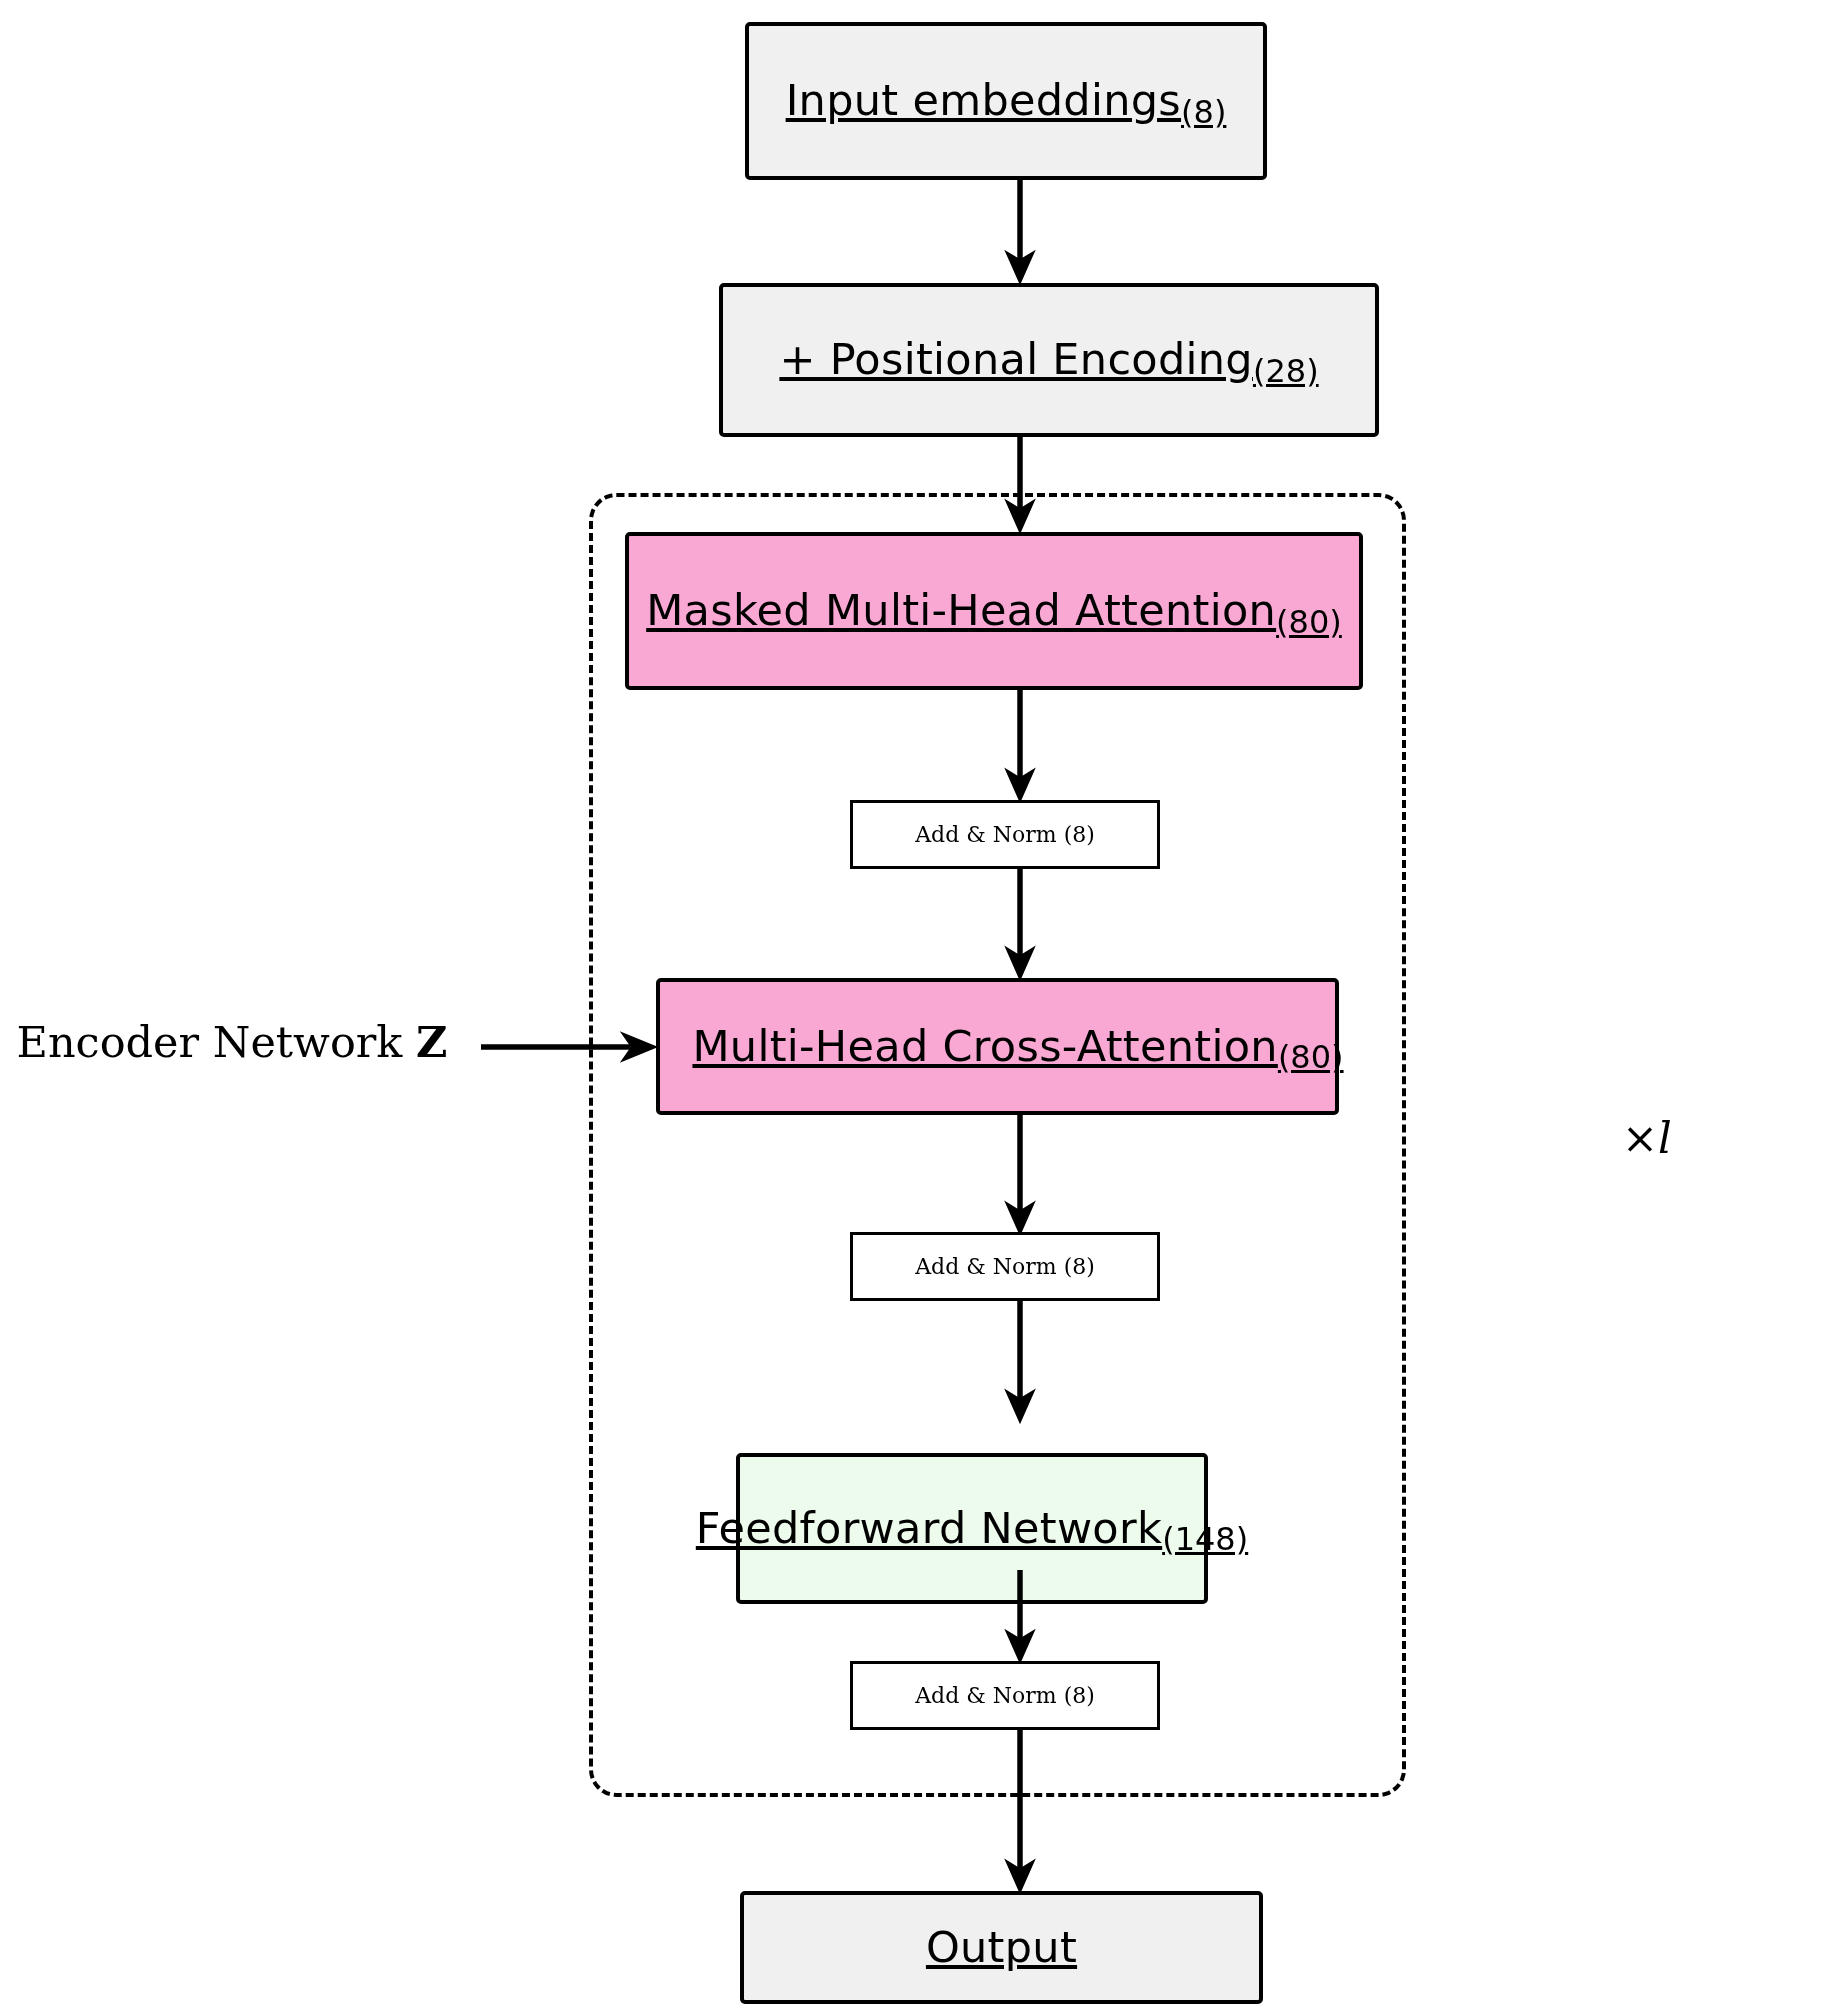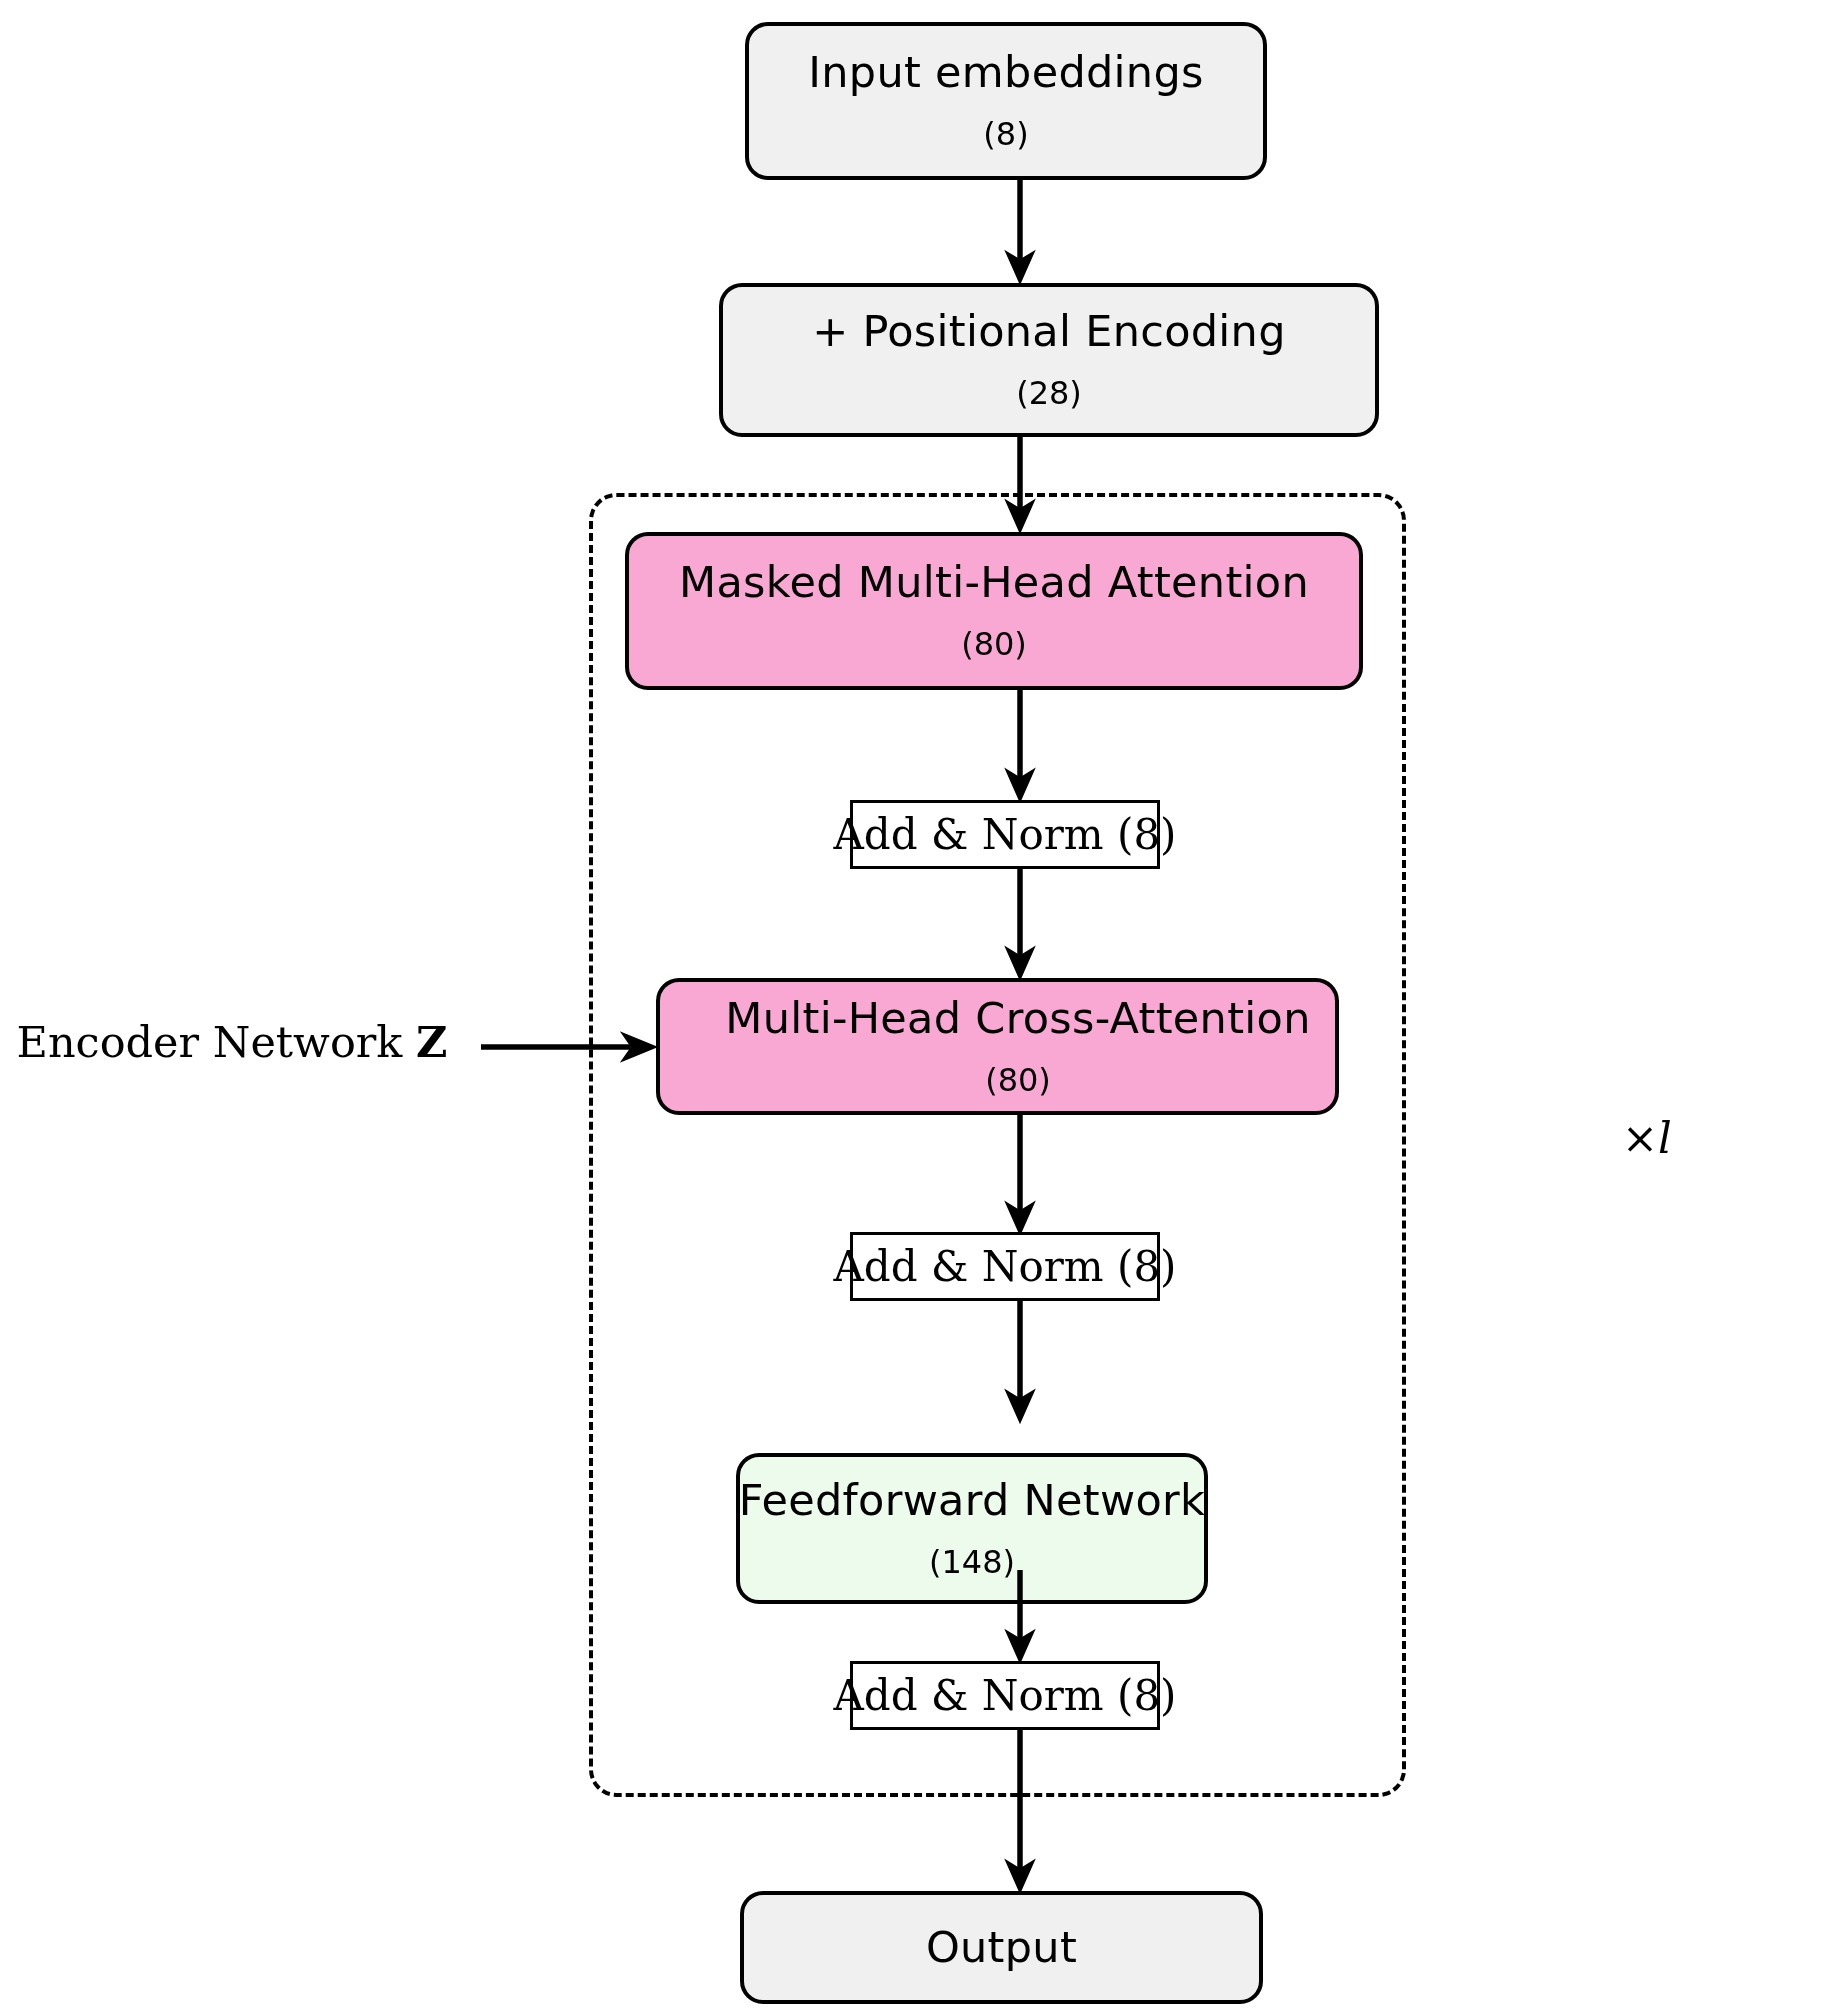--- a/index.html
+++ b/index.html
@@ -14,29 +14,30 @@
     position: relative;
     width: 1847px;
     height: 2015px;
     background: #ffffff;
     overflow: hidden;
   }
   .node {
     position: absolute;
     box-sizing: border-box;
     display: flex;
-    flex-direction: column;
+    flex-direction: row;
     align-items: center;
     justify-content: center;
     text-align: center;
     color: #000000;
     border: 4.8px solid #000000;
-    border-radius: 23px;
+    border-radius: 5px;
     font-family: "DejaVu Sans", sans-serif;
     line-height: 1.05;
+    text-decoration: underline;
   }
   .node .title {
     font-size: 43px;
     letter-spacing: 0.3px;
     white-space: nowrap;
   }
   .node .count {
     font-size: 32px;
     margin-top: 23px;
   }
@@ -49,21 +50,21 @@
   .addnorm {
     position: absolute;
     box-sizing: border-box;
     display: flex;
     align-items: center;
     justify-content: center;
     background: #ffffff;
     border: 3.4px solid #000000;
     border-radius: 0;
     font-family: "DejaVu Serif", serif;
-    font-size: 42px;
+    font-size: 22px;
     color: #000000;
     white-space: nowrap;
   }
 
   .dashed-block {
     position: absolute;
     box-sizing: border-box;
     border: 4.1px dashed #000000;
     border-radius: 27.5px;
     background: transparent;

